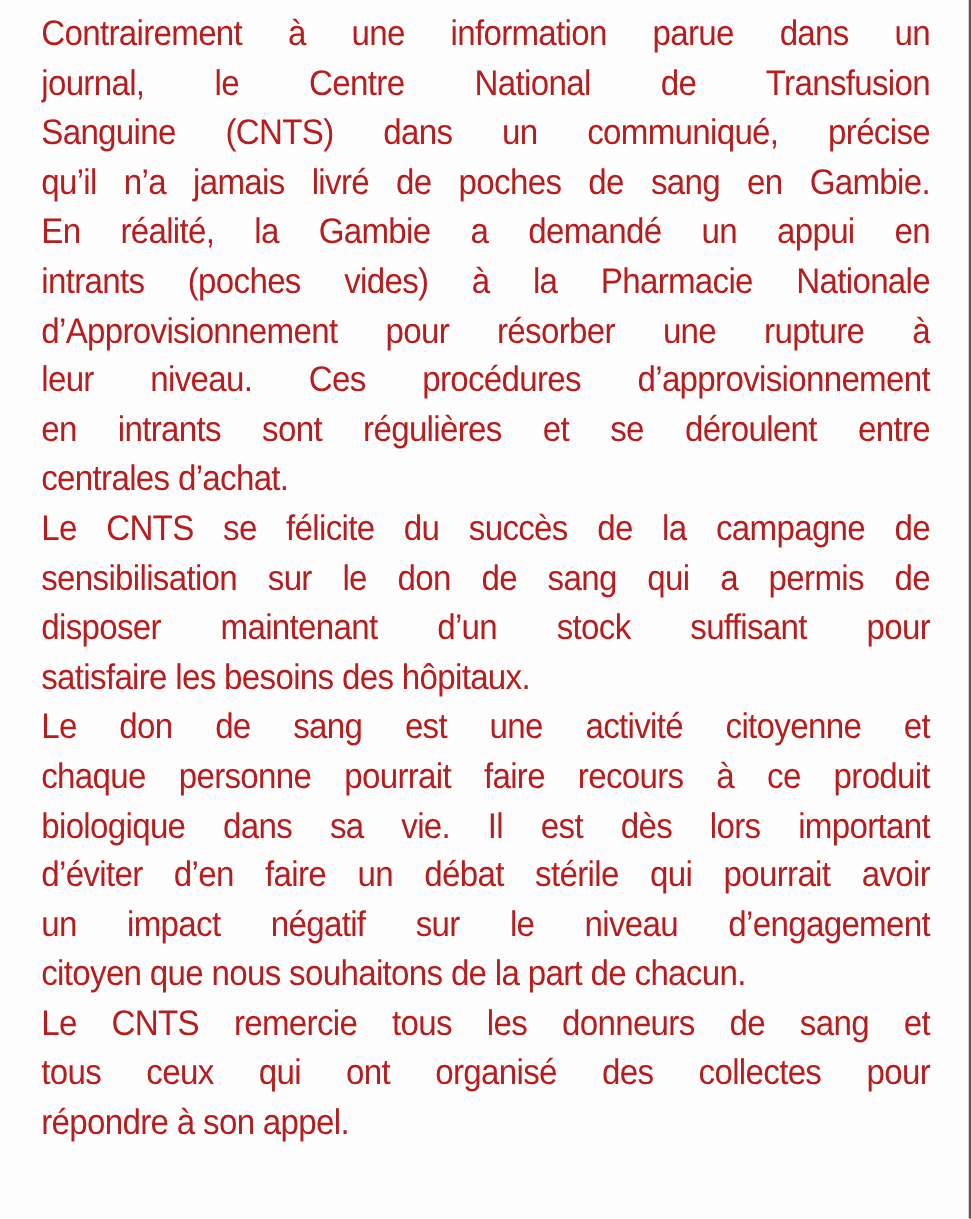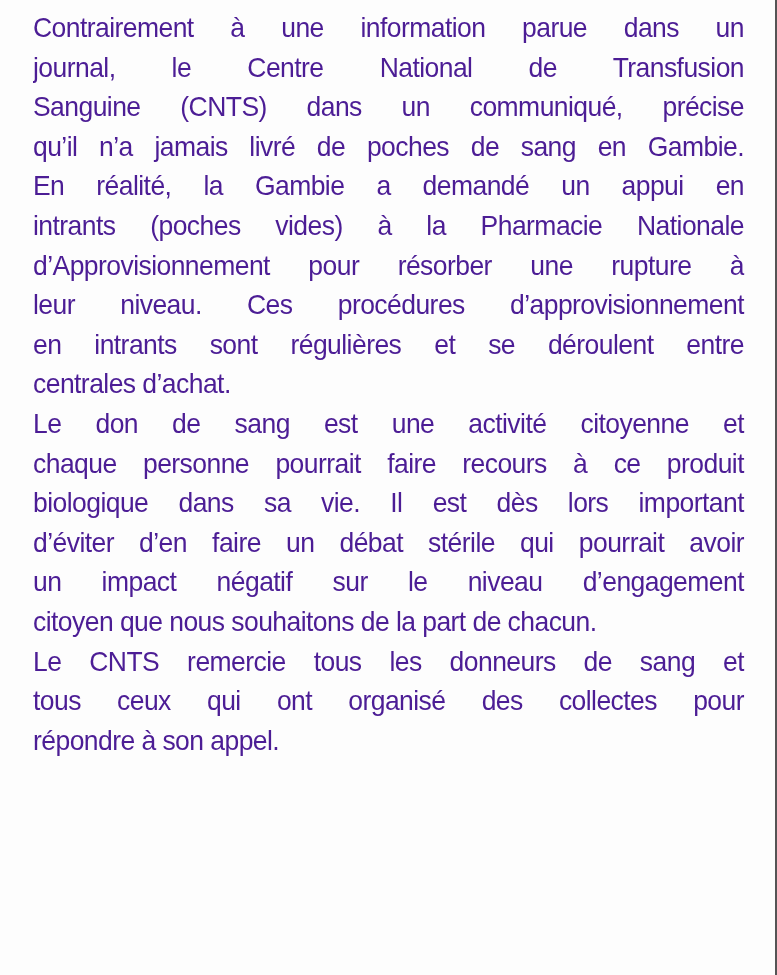--- a/index.html
+++ b/index.html
@@ -14,21 +14,21 @@
       position: absolute;
       top: 0; right: 0;
       width: 2px; height: 975px;
       background: #555;
     }
     .doc {
       position: absolute;
       left: 33px;
       top: 8px;
       width: 711px;
-      color: #4c1d95;
+      color: #b91c1c;
     }
     .line {
       height: 39.6px;
       line-height: 39.6px;
       font-family: "Liberation Sans", sans-serif;
       font-size: 28.5px;
       white-space: nowrap;
       text-align: justify;
       text-align-last: justify;
       transform-origin: left center;
@@ -50,20 +50,26 @@
     <div class="line" style="white-space: normal; display: block; width: 764.516px; transform: scaleX(0.93); overflow: hidden;">Sanguine (CNTS) dans un communiqué, précise</div>
     <div class="line" style="white-space: normal; display: block; width: 764.516px; transform: scaleX(0.93); overflow: hidden;">qu’il n’a jamais livré de poches de sang en Gambie.</div>
     <div class="line" style="white-space: normal; display: block; width: 764.516px; transform: scaleX(0.93); overflow: hidden;">En réalité, la Gambie a demandé un appui en</div>
     <div class="line" style="white-space: normal; display: block; width: 764.516px; transform: scaleX(0.93); overflow: hidden;">intrants (poches vides) à la Pharmacie Nationale</div>
     <div class="line" style="white-space: normal; display: block; width: 764.516px; transform: scaleX(0.93); overflow: hidden;">d’Approvisionnement pour résorber une rupture à</div>
     <div class="line" style="white-space: normal; display: block; width: 764.516px; transform: scaleX(0.93); overflow: hidden;">leur niveau. Ces procédures d’approvisionnement</div>
     <div class="line" style="white-space: normal; display: block; width: 764.516px; transform: scaleX(0.93); overflow: hidden;">en intrants sont régulières et se déroulent entre</div>
     <div class="line last" style="white-space: nowrap; display: block; width: 764.516px; transform: scaleX(0.93);">centrales d’achat.</div>
   </div>
   <div>
+    <div class="line" style="white-space: normal; display: block; width: 764.516px; transform: scaleX(0.93); overflow: hidden;">Le CNTS se félicite du succès de la campagne de</div>
+    <div class="line" style="white-space: normal; display: block; width: 764.516px; transform: scaleX(0.93); overflow: hidden;">sensibilisation sur le don de sang qui a permis de</div>
+    <div class="line" style="white-space: normal; display: block; width: 764.516px; transform: scaleX(0.93); overflow: hidden;">disposer maintenant d’un stock suffisant pour</div>
+    <div class="line last" style="white-space: nowrap; display: block; width: 764.516px; transform: scaleX(0.93);">satisfaire les besoins des hôpitaux.</div>
+  </div>
+  <div>
     <div class="line" style="white-space: normal; display: block; width: 764.516px; transform: scaleX(0.93); overflow: hidden;">Le don de sang est une activité citoyenne et</div>
     <div class="line" style="white-space: normal; display: block; width: 764.516px; transform: scaleX(0.93); overflow: hidden;">chaque personne pourrait faire recours à ce produit</div>
     <div class="line" style="white-space: normal; display: block; width: 764.516px; transform: scaleX(0.93); overflow: hidden;">biologique dans sa vie. Il est dès lors important</div>
     <div class="line" style="white-space: normal; display: block; width: 764.516px; transform: scaleX(0.93); overflow: hidden;">d’éviter d’en faire un débat stérile qui pourrait avoir</div>
     <div class="line" style="white-space: normal; display: block; width: 764.516px; transform: scaleX(0.93); overflow: hidden;">un impact négatif sur le niveau d’engagement</div>
     <div class="line last" style="white-space: nowrap; display: block; width: 764.516px; transform: scaleX(0.93);">citoyen que nous souhaitons de la part de chacun.</div>
   </div>
   <div>
     <div class="line" style="white-space: normal; display: block; width: 764.516px; transform: scaleX(0.93); overflow: hidden;">Le CNTS remercie tous les donneurs de sang et</div>
     <div class="line" style="white-space: normal; display: block; width: 764.516px; transform: scaleX(0.93); overflow: hidden;">tous ceux qui ont organisé des collectes pour</div>

